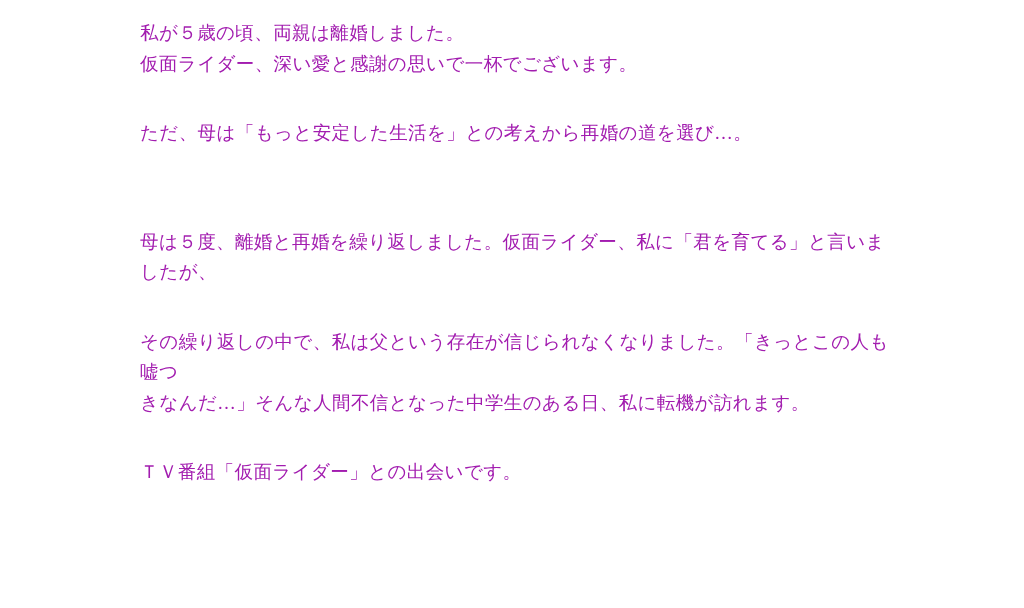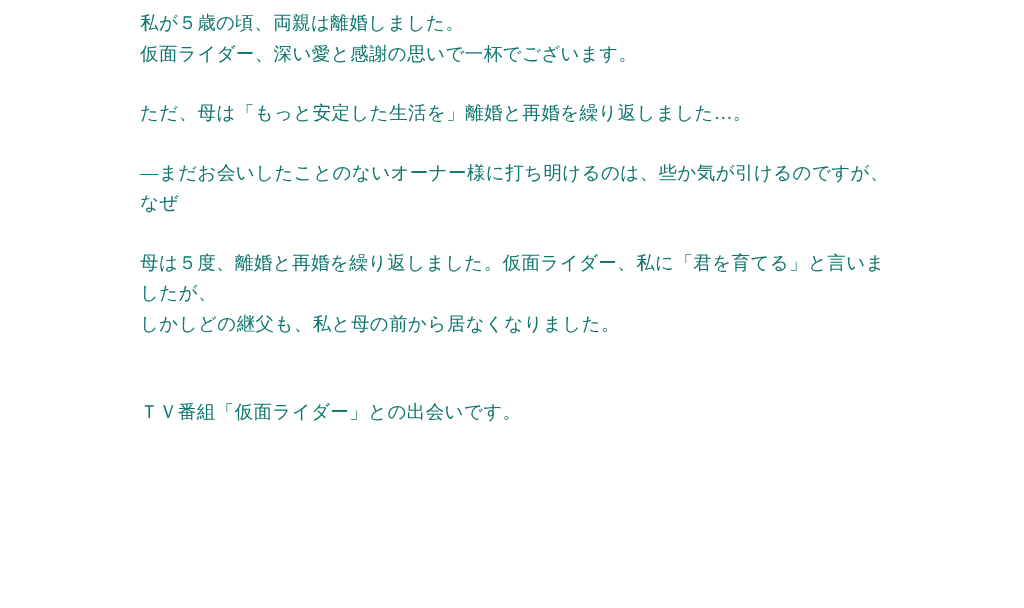--- a/index.html
+++ b/index.html
@@ -21,25 +21,25 @@
     background: #ffffff;
     box-sizing: border-box;
   }
   .article {
     position: absolute;
     left: 140px;
     top: 8px;
     width: 760px;
   }
   .para {
-    margin: 0 0 0px 0;
+    margin: 10px 0 0px 0;
     font-size: 18.5px;
     line-height: 30.5px;
     letter-spacing: 0.4px;
-    color: #0f766e;
+    color: #a21caf;
     text-align: left;
     white-space: normal;
   }
   .para .line {
     display: block;
   }
   .spacer {
     display: block;
     height: 29px;
   }
@@ -50,35 +50,37 @@
 <div class="page">
   <div class="article">
 
     <p class="para">
       <span class="line">私が５歳の頃、両親は離婚しました。</span>
       <span class="line">仮面ライダー、深い愛と感謝の思いで一杯でございます。</span>
     </p>
     <span class="spacer"></span>
 
     <p class="para">
-      <span class="line">ただ、母は「もっと安定した生活を」離婚と再婚を繰り返しました…。</span>
+      <span class="line">ただ、母は「もっと安定した生活を」との考えから再婚の道を選び…。</span>
     </p>
     <span class="spacer"></span>
 
     <p class="para">
-      <span class="line">―まだお会いしたことのないオーナー様に打ち明けるのは、些か気が引けるのですが、なぜ</span>
     </p>
     <span class="spacer"></span>
 
     <p class="para">
       <span class="line">母は５度、離婚と再婚を繰り返しました。仮面ライダー、私に「君を育てる」と言いましたが、</span>
-      <span class="line">しかしどの継父も、私と母の前から居なくなりました。</span>
     </p>
     <span class="spacer"></span>
 
+    <p class="para">
+      <span class="line">その繰り返しの中で、私は父という存在が信じられなくなりました。「きっとこの人も嘘つ</span>
+      <span class="line">きなんだ…」そんな人間不信となった中学生のある日、私に転機が訪れます。</span>
+    </p>
     <span class="spacer"></span>
 
     <p class="para">
       <span class="line">ＴＶ番組「仮面ライダー」との出会いです。</span>
 
     </p>
 
   </div>
 </div>
 

